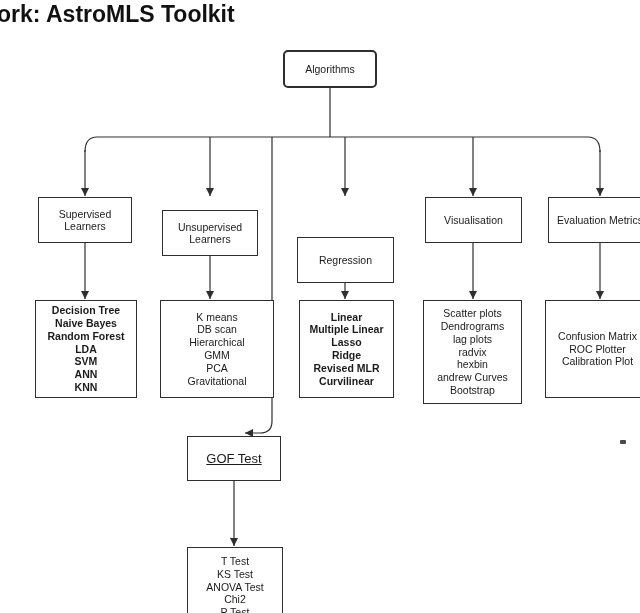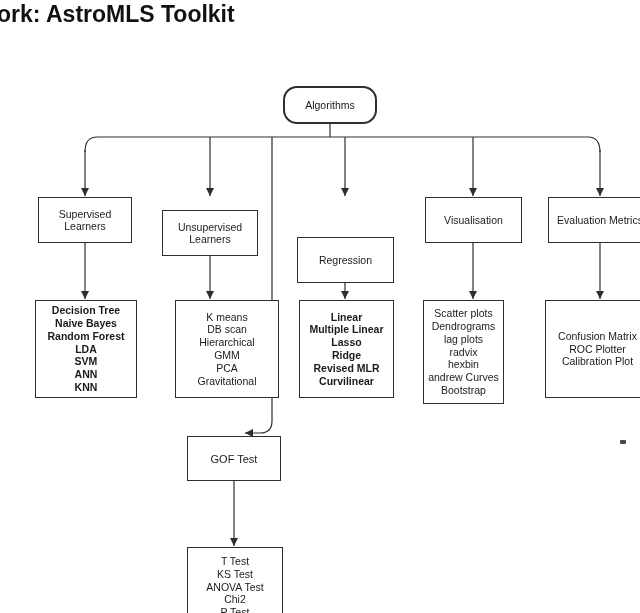--- a/index.html
+++ b/index.html
@@ -22,35 +22,35 @@
   }
   .wire{fill:none;stroke:#2e2e2e;stroke-width:1.2;}
   .box{
     position:absolute;box-sizing:border-box;
     background:#fff;border:1.5px solid #2e2e2e;
     display:flex;align-items:center;justify-content:center;
     text-align:center;
   }
   .root{
     left:283px;top:50px;width:94px;height:38px;
-    border-radius:14px;border-width:2px;font-size:10.5px;margin-top:36px;
+    border-radius:5px;border-width:2px;font-size:10.5px;
   }
   .l2{top:197px;height:46px;font-size:10.5px;line-height:12.5px;padding:0 1px;}
   .l2-0{left:38px;width:94px;align-items:center;}
   .l2-1{left:162px;width:96px;margin-top:13px;}
   .l2-2{left:297px;width:97px;margin-top:40px;}
   .l2-3{left:425px;width:97px;}
   .l2-4{left:548px;width:104px;}
   .l3{top:300px;height:98px;font-size:10.5px;line-height:12.8px;}
   .l3-0{left:35px;width:102px;font-weight:bold;}
-  .l3-1{left:175px;width:104px;}
+  .l3-1{left:160px;width:114px;}
   .l3-2{left:299px;width:95px;font-weight:bold;}
-  .l3-3{left:423px;width:81px;height:104px;}
+  .l3-3{left:423px;width:99px;height:104px;}
   .l3-4{left:545px;width:105px;}
-  .gof{left:187px;top:436px;width:94px;height:45px;font-size:11px;}
+  .gof{left:187px;top:436px;width:94px;height:45px;font-size:13px;text-decoration:underline;}
   .tests{left:187px;top:547px;width:96px;height:85px;font-size:10.5px;line-height:12.8px;align-items:flex-start;padding-top:7px;}
   .items{white-space:pre-line;}
   .stray{
     position:absolute;left:620px;top:440px;width:6px;height:4px;
     background:#4a4a4a;border-radius:1px;
   }
 </style>
 </head>
 <body>
 

